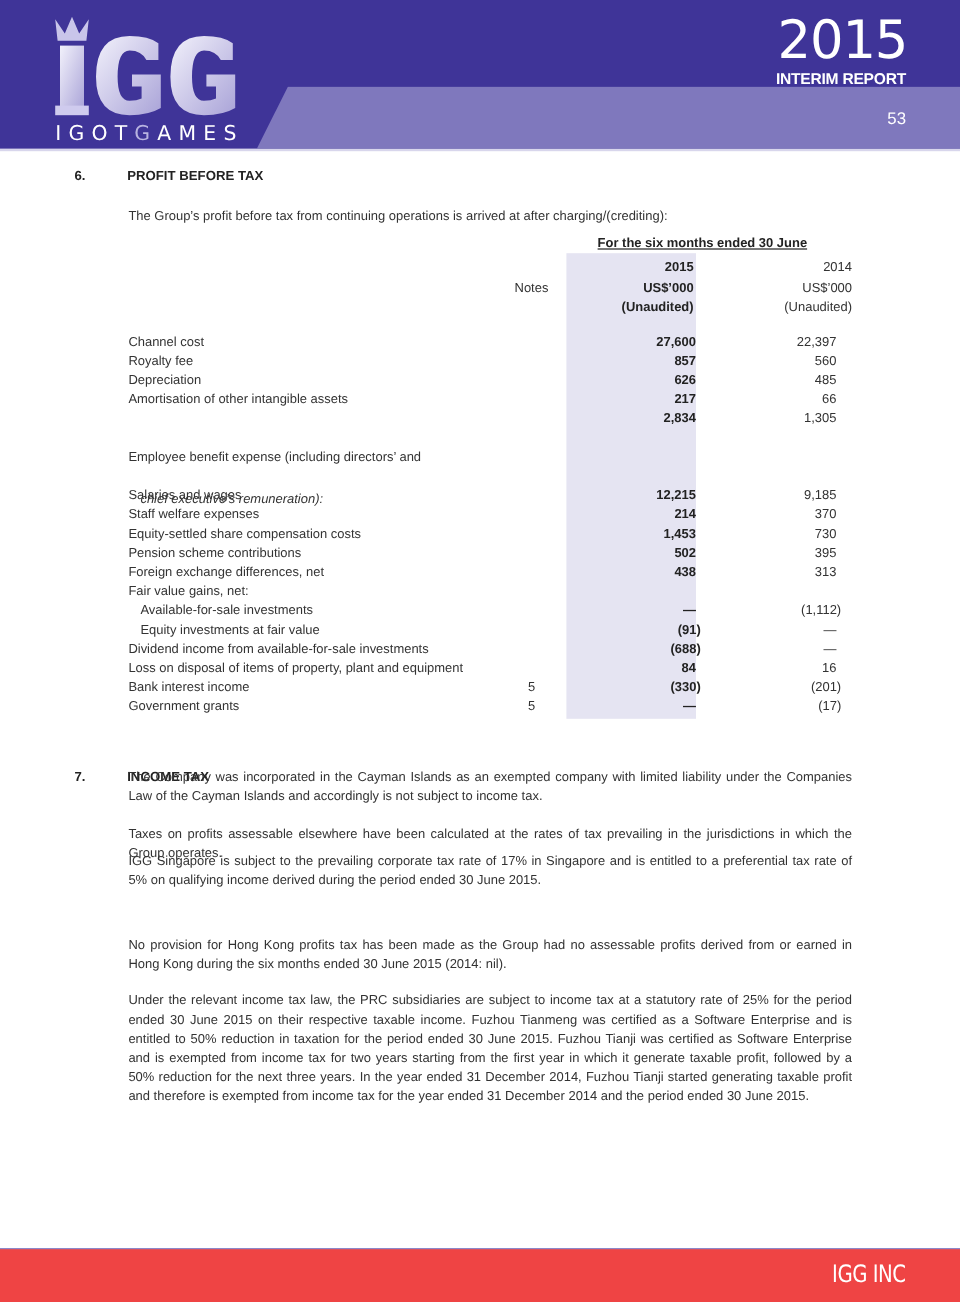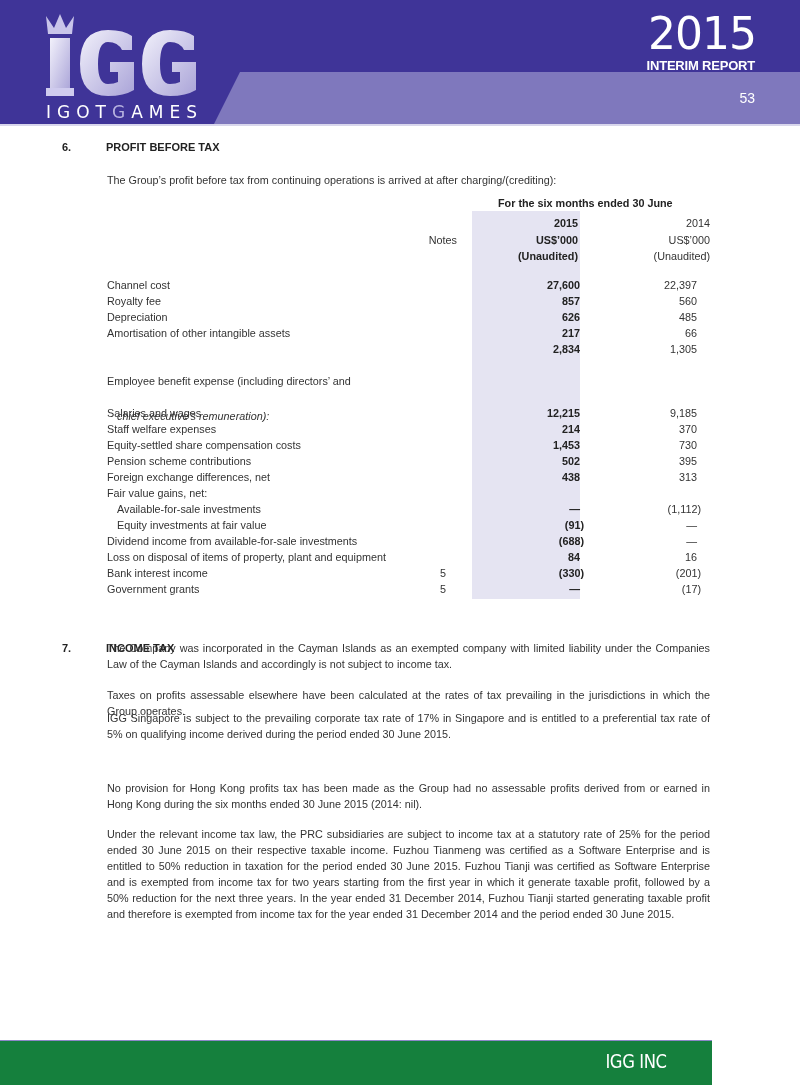--- a/index.html
+++ b/index.html
@@ -30,41 +30,41 @@
       font-family: "Liberation Sans", sans-serif; letter-spacing: -0.2px;
     }
     .page-num { position: absolute; right: 45px; top: 90px; color: #ffffff; font-size: 14px; }
 
     
     .section-heading { position: absolute; left: 62px; font-size: 11px; font-weight: bold; color: #222; }
     .section-heading .num { display: inline-block; width: 44px; }
     .intro { position: absolute; left: 107px; top: 174px; font-size: 10.8px; color: #333; }
 
     .table-shade { position: absolute; left: 472px; top: 211px; width: 108px; height: 388px; background: #e5e4f2; }
-    .col-group-head { position: absolute; left: 498px; top: 197px; font-size: 10.8px; font-weight: bold; color: #222; }
+    .col-group-head { position: absolute; left: 498px; top: 197px; font-size: 10.8px; font-weight: bold; color: #222; text-decoration: underline; }
     .head-cell { position: absolute; font-size: 10.8px; text-align: right; }
     .c2015 { right: 222px; font-weight: bold; color: #222; }
     .c2014 { right: 90px; color: #333; }
     .cnotes { right: 343px; color: #333; }
 
     .row { position: absolute; left: 107px; width: 603px; height: 16px; font-size: 10.8px; color: #333; }
     .row .label { position: absolute; left: 0; top: 0; white-space: nowrap; }
     .row .label.indent { left: 10px; }
     .row .note { position: absolute; left: 330px; width: 12px; text-align: center; }
     .row .v15 { position: absolute; right: 130px; font-weight: bold; color: #222; text-align: right; }
     .row .v14 { position: absolute; right: 13px; text-align: left; }
     .row .v15.paren, .row .v14.paren { margin-right: -4px; margin-left: 48px; }
 
     .para {
       position: absolute; left: 107px; width: 603px; font-size: 10.8px; line-height: 16px; color: #333;
       text-align: justify;
     }
 
     
-    .footer { position: absolute; left: 0; top: 1040px; width: 712px; height: 45px; background: #15803d; border-top: 1px solid #8d87c8; }
+    .footer { position: absolute; left: 0; top: 1040px; width: 800px; height: 45px; background: #ef4444; border-top: 1px solid #8d87c8; }
     .footer-brand {
       position: absolute; right: 45px; top: 8px; color: #ffffff; font-size: 20px; font-family: "DejaVu Sans", sans-serif;
       transform: scaleX(0.82); transform-origin: right center; letter-spacing: -0.5px;
     }
   </style>
 </head>
 <body>
 
 <div class="header">
   <div class="header-band"></div>

